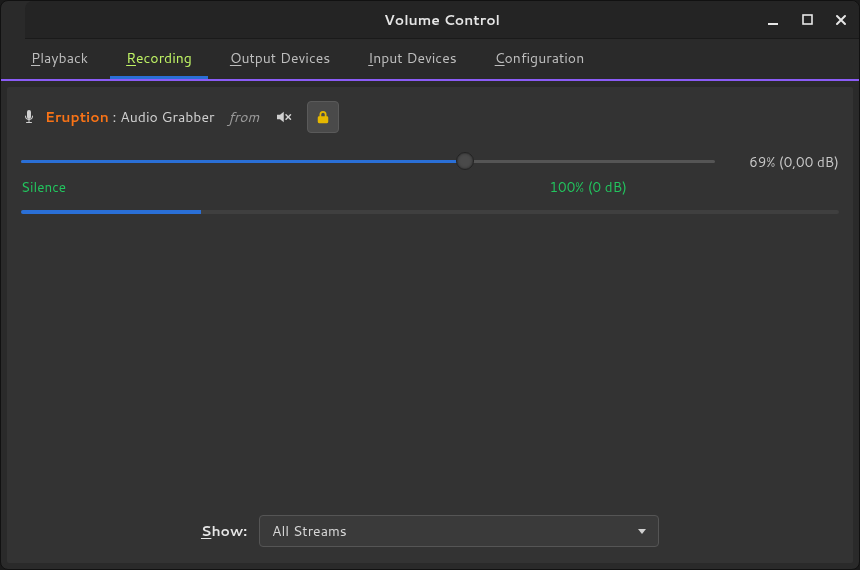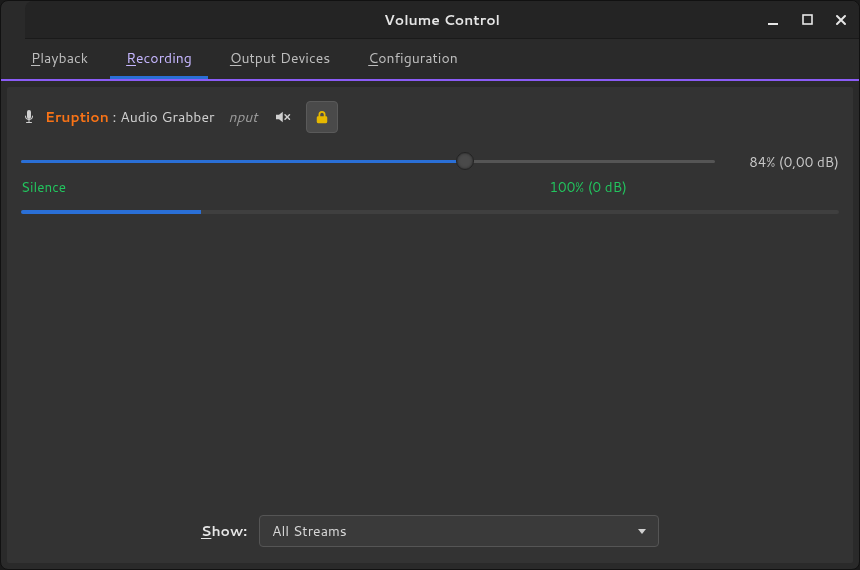--- a/index.html
+++ b/index.html
@@ -65,21 +65,21 @@
     .tab {
       padding: 0 16px;
       display: flex;
       align-items: center;
       color: #bdbdbd;
       cursor: pointer;
       border-bottom: 3px solid transparent;
       font-size: 14px;
     }
     .tab.active {
-      color: #c4b5fd;
+      color: #bef264;
       border-bottom: 3px solid #2a6fd6;
     }
     .underline { text-decoration: underline; text-underline-offset: 2px; }
     .content {
       flex: 1;
       background: #333333;
       margin: 6px;
       border-radius: 2px;
       padding: 14px 14px 10px 14px;
       display: flex;
@@ -260,36 +260,39 @@
     <div class="tab">
         <span><span class="underline">P</span><span>layback</span></span>
       </div>
     <div class="tab active">
         <span><span class="underline">R</span><span>ecording</span></span>
       </div>
     <div class="tab">
         <span><span class="underline">O</span><span>utput Devices</span></span>
       </div>
     <div class="tab">
+        <span><span class="underline">I</span><span>nput Devices</span></span>
+      </div>
+    <div class="tab">
         <span><span class="underline">C</span><span>onfiguration</span></span>
       </div>
   </div>
 
   <div class="content">
     <div class="stream-row">
       <span class="mic-icon">
         <svg width="16" height="16" viewBox="0 0 16 16" fill="currentColor">
             <path d="M8 1a2 2 0 0 1 2 2v5a2 2 0 1 1-4 0V3a2 2 0 0 1 2-2z"></path>
             <path d="M4 7a.5.5 0 0 1 1 0 3 3 0 0 0 6 0 .5.5 0 0 1 1 0 4 4 0 0 1-3.5 3.97V13h2a.5.5 0 0 1 0 1h-5a.5.5 0 0 1 0-1h2v-2.03A4 4 0 0 1 4 7z"></path>
           </svg>
       </span>
       <span>
         <span class="stream-name">Eruption</span><span class="stream-desc"> : </span><span class="stream-desc">Audio Grabber</span>
       </span>
-      <span class="stream-from">nput</span>
+      <span class="stream-from">from</span>
       <div class="mute-btn">
         <svg width="18" height="18" viewBox="0 0 24 24" fill="none" stroke="currentColor" stroke-width="2" stroke-linecap="round">
             <polygon points="4,9 8,9 13,5 13,19 8,15 4,15" fill="currentColor" stroke="none"></polygon>
             <line x1="16" y1="9" x2="22" y2="15"></line>
             <line x1="22" y1="9" x2="16" y2="15"></line>
           </svg>
       </div>
       <div class="lock-btn">
         <svg width="14" height="14" viewBox="0 0 16 16">
             <path fill="#e6b800" d="M4 7V5a4 4 0 1 1 8 0v2h.5A1.5 1.5 0 0 1 14 8.5v5A1.5 1.5 0 0 1 12.5 15h-9A1.5 1.5 0 0 1 2 13.5v-5A1.5 1.5 0 0 1 3.5 7H4zm2 0h4V5a2 2 0 1 0-4 0v2z"></path>
@@ -297,21 +300,21 @@
       </div>
     </div>
 
     <div class="volume-row">
       <div class="slider-wrap">
         <div class="slider-track">
           <div class="slider-fill"></div>
         </div>
         <div class="slider-thumb"></div>
       </div>
-      <div class="vol-readout">84% (0,00 dB)</div>
+      <div class="vol-readout">69% (0,00 dB)</div>
     </div>
 
     <div class="scale-labels">
       <span class="scale-silence">Silence</span>
       <span class="scale-100">100% (0 dB)</span>
     </div>
 
     <div class="meter">
       <div class="meter-fill"></div>
     </div>

